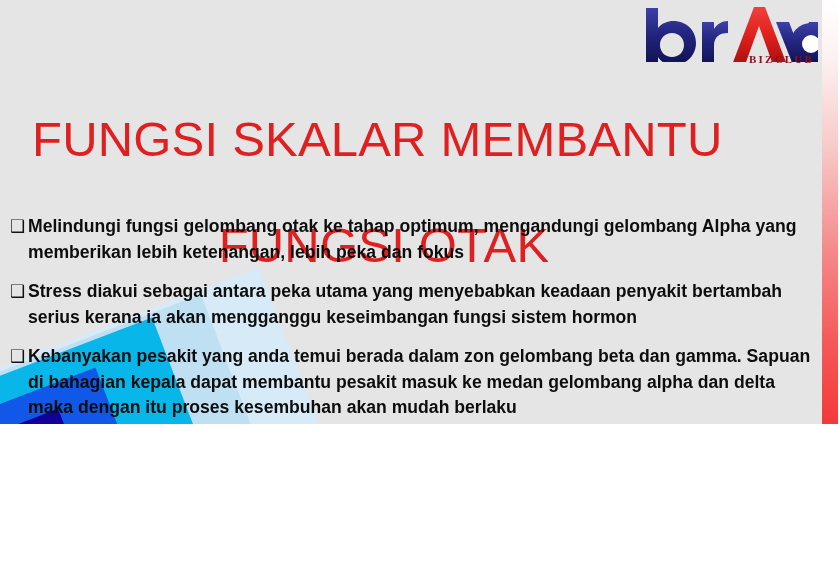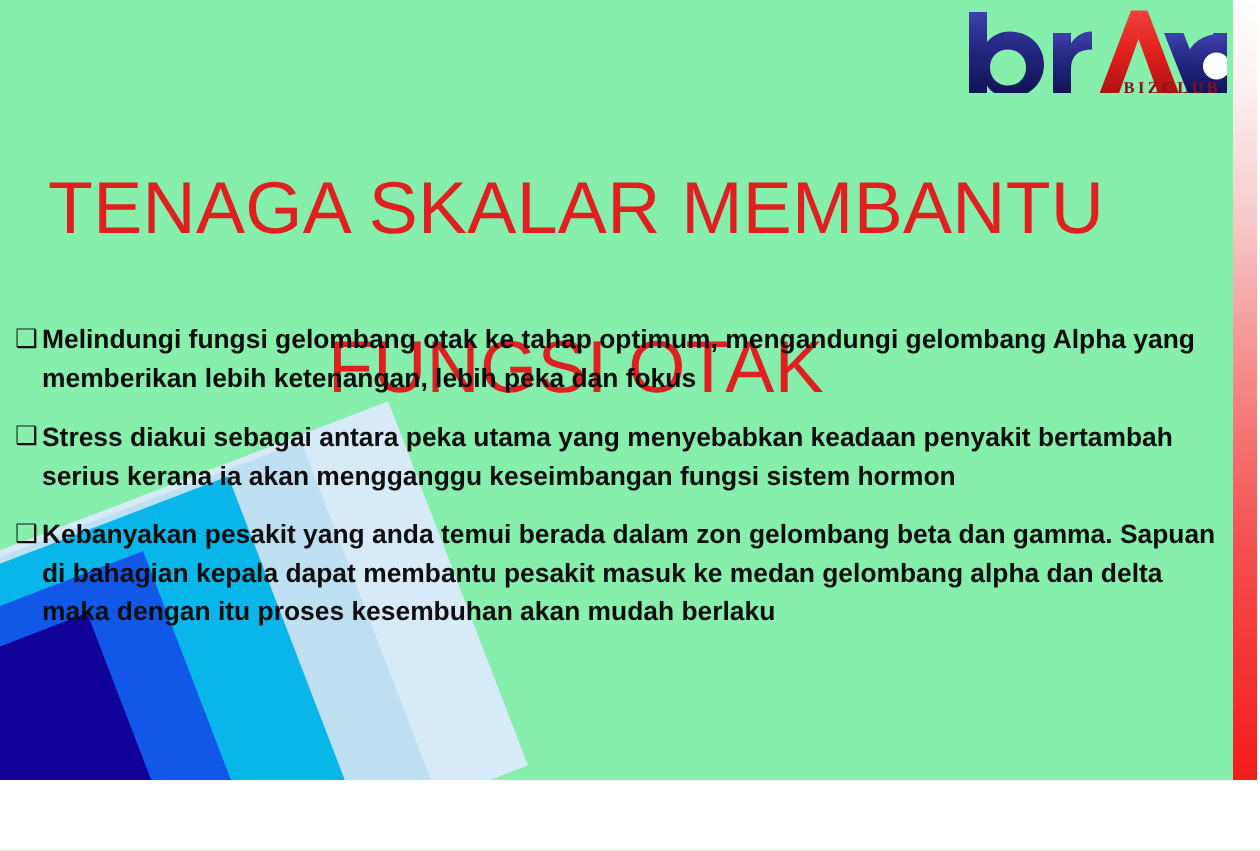--- a/index.html
+++ b/index.html
@@ -4,22 +4,22 @@
 <title>Slide</title>
 <style>
   html, body {
     margin: 0;
     padding: 0;
     background: #ffffff;
   }
   #slide {
     position: relative;
     width: 840px;
-    height: 520px;
-    background: #86efac;
+    height: 424px;
+    background: #e5e5e5;
     overflow: hidden;
     font-family: "Liberation Sans", "DejaVu Sans", sans-serif;
   }
 
   
   .deco-layer {
     position: absolute;
     pointer-events: none;
   }
   .deco-1 { 
@@ -220,21 +220,21 @@
 
         <path d="M178 18 a22,22 0 1,0 0.1,0 z" fill="none"></path>
         <circle cx="171" cy="40" r="21" fill="url(#gblue)"></circle>
         <circle cx="171" cy="40" r="9" fill="#ffffff"></circle>
       </svg>
     </span>
     <span class="logo-sub">BIZCLUB</span>
   </div>
 
   <div class="title">
-    <span class="title-line1">TENAGA SKALAR MEMBANTU</span>
+    <span class="title-line1">FUNGSI SKALAR MEMBANTU</span>
     <span class="title-line2">FUNGSI OTAK</span>
   </div>
 
   <div class="body">
 
     <div class="bullet">
       <span class="bullet-marker">❑</span>
       <span class="bullet-text">Melindungi fungsi gelombang otak ke tahap optimum, mengandungi gelombang Alpha yang memberikan lebih ketenangan, lebih peka dan fokus</span>
     </div>
 

